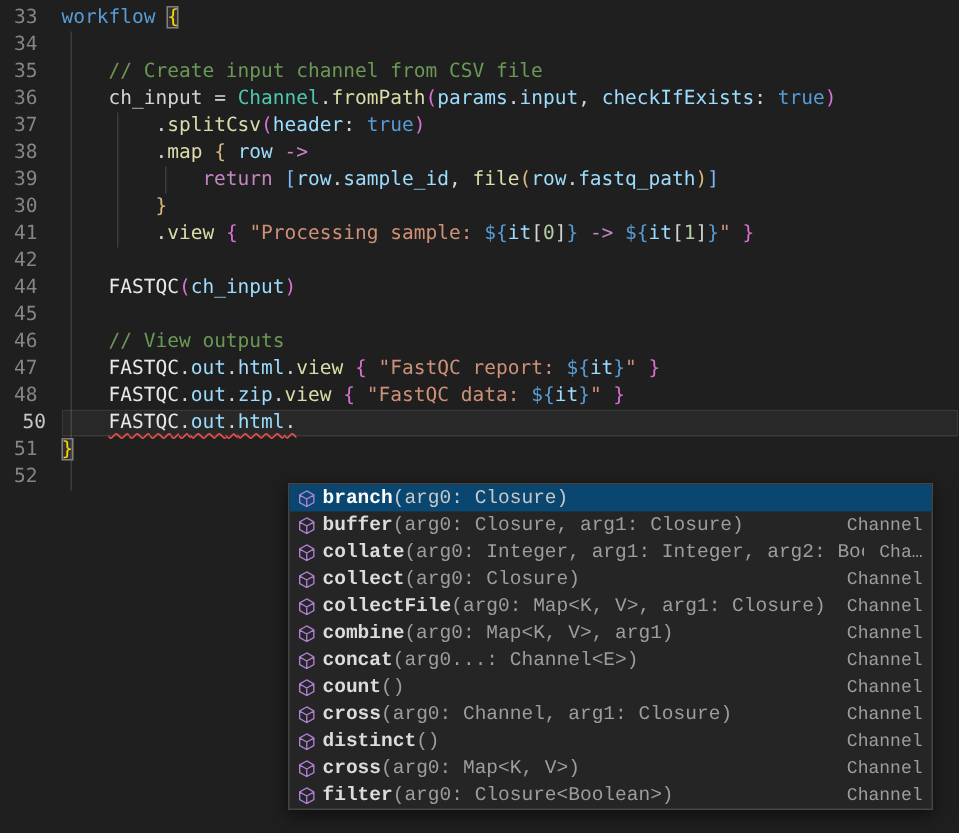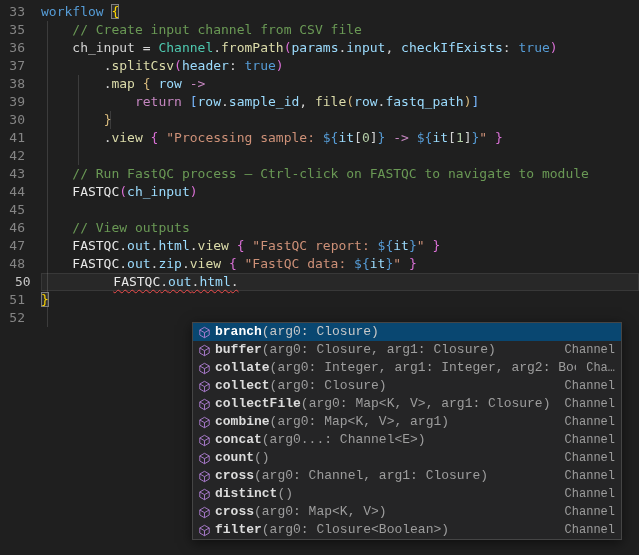--- a/index.html
+++ b/index.html
@@ -5,21 +5,21 @@
   html,body{margin:0;padding:0;background:#1f1f1f;}
   #screen{position:relative;width:639px;height:555px;background:#1f1f1f;overflow:hidden;
           font-family:"DejaVu Sans Mono",monospace;font-size:13px;line-height:18px;}
   #editor{position:absolute;inset:0;padding-top:3px;}
   .guide{position:absolute;width:1px;background:#3c3c3c;z-index:0;}
   .line{display:flex;height:18px;white-space:pre;position:relative;z-index:1;}
   .gutter{flex:none;width:41px;padding-right:16px;box-sizing:border-box;text-align:right;
           color:#858585;user-select:none;}
   .gutter.cur{color:#c6c6c6;padding-left:15px;}
   .code{flex:1;position:relative;}
-  .line.cur .code{background:rgba(255,255,255,0.045);box-shadow:inset 0 0 0 1px rgba(255,255,255,0.08);padding-left:41px;}
+  .line.cur .code{background:rgba(255,255,255,0.045);box-shadow:inset 0 0 0 1px rgba(255,255,255,0.08);}
   
   .pl{color:#d4d4d4;} .kw{color:#569cd6;} .ctrl{color:#c586c0;} .cm{color:#6a9955;}
   .str{color:#ce9178;} .fn{color:#dcdcaa;} .fnw{color:#e8e8e8;font-weight:normal;}
   .var{color:#9cdcfe;} .cls{color:#4ec9b0;} .num{color:#b5cea8;} .ikw{color:#569cd6;}
   .bg{color:#ffd700;} .bo{color:#da70d6;} .bb{color:#79b8ff;} .bt{color:#d7ba7d;}
   .bm{outline:1px solid #7f7f7f;outline-offset:-1px;background:rgba(120,120,120,0.18);}
   .sq{text-decoration:underline;text-decoration-style:wavy;text-decoration-color:#f14c4c;
       text-decoration-thickness:1px;text-underline-offset:3px;}
   
   #suggest{position:absolute;left:192px;top:322px;width:430px;background:#252526;
@@ -38,29 +38,29 @@
 </head>
 <body>
 
 <div id="screen">
   <div id="editor">
     <div class="guide" style="left:47px;top:21px;height:306px;"></div>
     <div class="guide" style="left:78px;top:75px;height:90px;"></div>
     <div class="guide" style="left:110px;top:111px;height:18px;"></div>
     <div id="lines">
         <div class="line"><div class="gutter">33</div><div class="code"><span class="kw">workflow</span><span class="pl"> </span><span class="bg bm">{</span></div></div>
+        <div class="line"><div class="gutter">34</div><div class="code"></div></div>
         <div class="line"><div class="gutter">35</div><div class="code"><span class="pl">    </span><span class="cm">// Create input channel from CSV file</span></div></div>
         <div class="line"><div class="gutter">36</div><div class="code"><span class="pl">    </span><span class="pl">ch_input</span><span class="pl"> = </span><span class="cls">Channel</span><span class="pl">.</span><span class="fn">fromPath</span><span class="bo">(</span><span class="var">params</span><span class="pl">.</span><span class="var">input</span><span class="pl">, </span><span class="var">checkIfExists</span><span class="pl">: </span><span class="kw">true</span><span class="bo">)</span></div></div>
         <div class="line"><div class="gutter">37</div><div class="code"><span class="pl">        </span><span class="pl">.</span><span class="fn">splitCsv</span><span class="bo">(</span><span class="var">header</span><span class="pl">: </span><span class="kw">true</span><span class="bo">)</span></div></div>
         <div class="line"><div class="gutter">38</div><div class="code"><span class="pl">        </span><span class="pl">.</span><span class="fn">map</span><span class="pl"> </span><span class="bt">{</span><span class="pl"> </span><span class="var">row</span><span class="pl"> </span><span class="ctrl">-&gt;</span></div></div>
         <div class="line"><div class="gutter">39</div><div class="code"><span class="pl">            </span><span class="ctrl">return</span><span class="pl"> </span><span class="bb">[</span><span class="var">row</span><span class="pl">.</span><span class="var">sample_id</span><span class="pl">, </span><span class="fn">file</span><span class="bt">(</span><span class="var">row</span><span class="pl">.</span><span class="var">fastq_path</span><span class="bt">)</span><span class="bb">]</span></div></div>
         <div class="line"><div class="gutter">30</div><div class="code"><span class="pl">        </span><span class="bt">}</span></div></div>
         <div class="line"><div class="gutter">41</div><div class="code"><span class="pl">        </span><span class="pl">.</span><span class="fn">view</span><span class="pl"> </span><span class="bo">{</span><span class="pl"> </span><span class="str">"Processing sample: </span><span class="ikw">${</span><span class="var">it</span><span class="pl">[</span><span class="num">0</span><span class="pl">]</span><span class="ikw">}</span><span class="str"> </span><span class="ctrl">-&gt;</span><span class="str"> </span><span class="ikw">${</span><span class="var">it</span><span class="pl">[</span><span class="num">1</span><span class="pl">]</span><span class="ikw">}</span><span class="str">"</span><span class="pl"> </span><span class="bo">}</span></div></div>
         <div class="line"><div class="gutter">42</div><div class="code"></div></div>
-        <div class="line"><div class="gutter">43</div><div class="code"><span class="pl">    </span><span class="cm">// Run FastQC process – Ctrl-click on FASTQC to navigate to module</span></div></div>
         <div class="line"><div class="gutter">44</div><div class="code"><span class="pl">    </span><span class="fnw">FASTQC</span><span class="bo">(</span><span class="var">ch_input</span><span class="bo">)</span></div></div>
         <div class="line"><div class="gutter">45</div><div class="code"></div></div>
         <div class="line"><div class="gutter">46</div><div class="code"><span class="pl">    </span><span class="cm">// View outputs</span></div></div>
         <div class="line"><div class="gutter">47</div><div class="code"><span class="pl">    </span><span class="fnw">FASTQC</span><span class="pl">.</span><span class="var">out</span><span class="pl">.</span><span class="var">html</span><span class="pl">.</span><span class="fn">view</span><span class="pl"> </span><span class="bo">{</span><span class="pl"> </span><span class="str">"FastQC report: </span><span class="ikw">${</span><span class="var">it</span><span class="ikw">}</span><span class="str">"</span><span class="pl"> </span><span class="bo">}</span></div></div>
         <div class="line"><div class="gutter">48</div><div class="code"><span class="pl">    </span><span class="fnw">FASTQC</span><span class="pl">.</span><span class="var">out</span><span class="pl">.</span><span class="var">zip</span><span class="pl">.</span><span class="fn">view</span><span class="pl"> </span><span class="bo">{</span><span class="pl"> </span><span class="str">"FastQC data: </span><span class="ikw">${</span><span class="var">it</span><span class="ikw">}</span><span class="str">"</span><span class="pl"> </span><span class="bo">}</span></div></div>
         <div class="line cur"><div class="gutter cur">50</div><div class="code"><span class="pl">    </span><span class="fnw sq">FASTQC</span><span class="pl sq">.</span><span class="var sq">out</span><span class="pl sq">.</span><span class="var sq">html</span><span class="pl sq">.</span></div></div>
         <div class="line"><div class="gutter">51</div><div class="code"><span class="bg bm">}</span></div></div>
         <div class="line"><div class="gutter">52</div><div class="code"></div></div>
       </div>
   </div>

